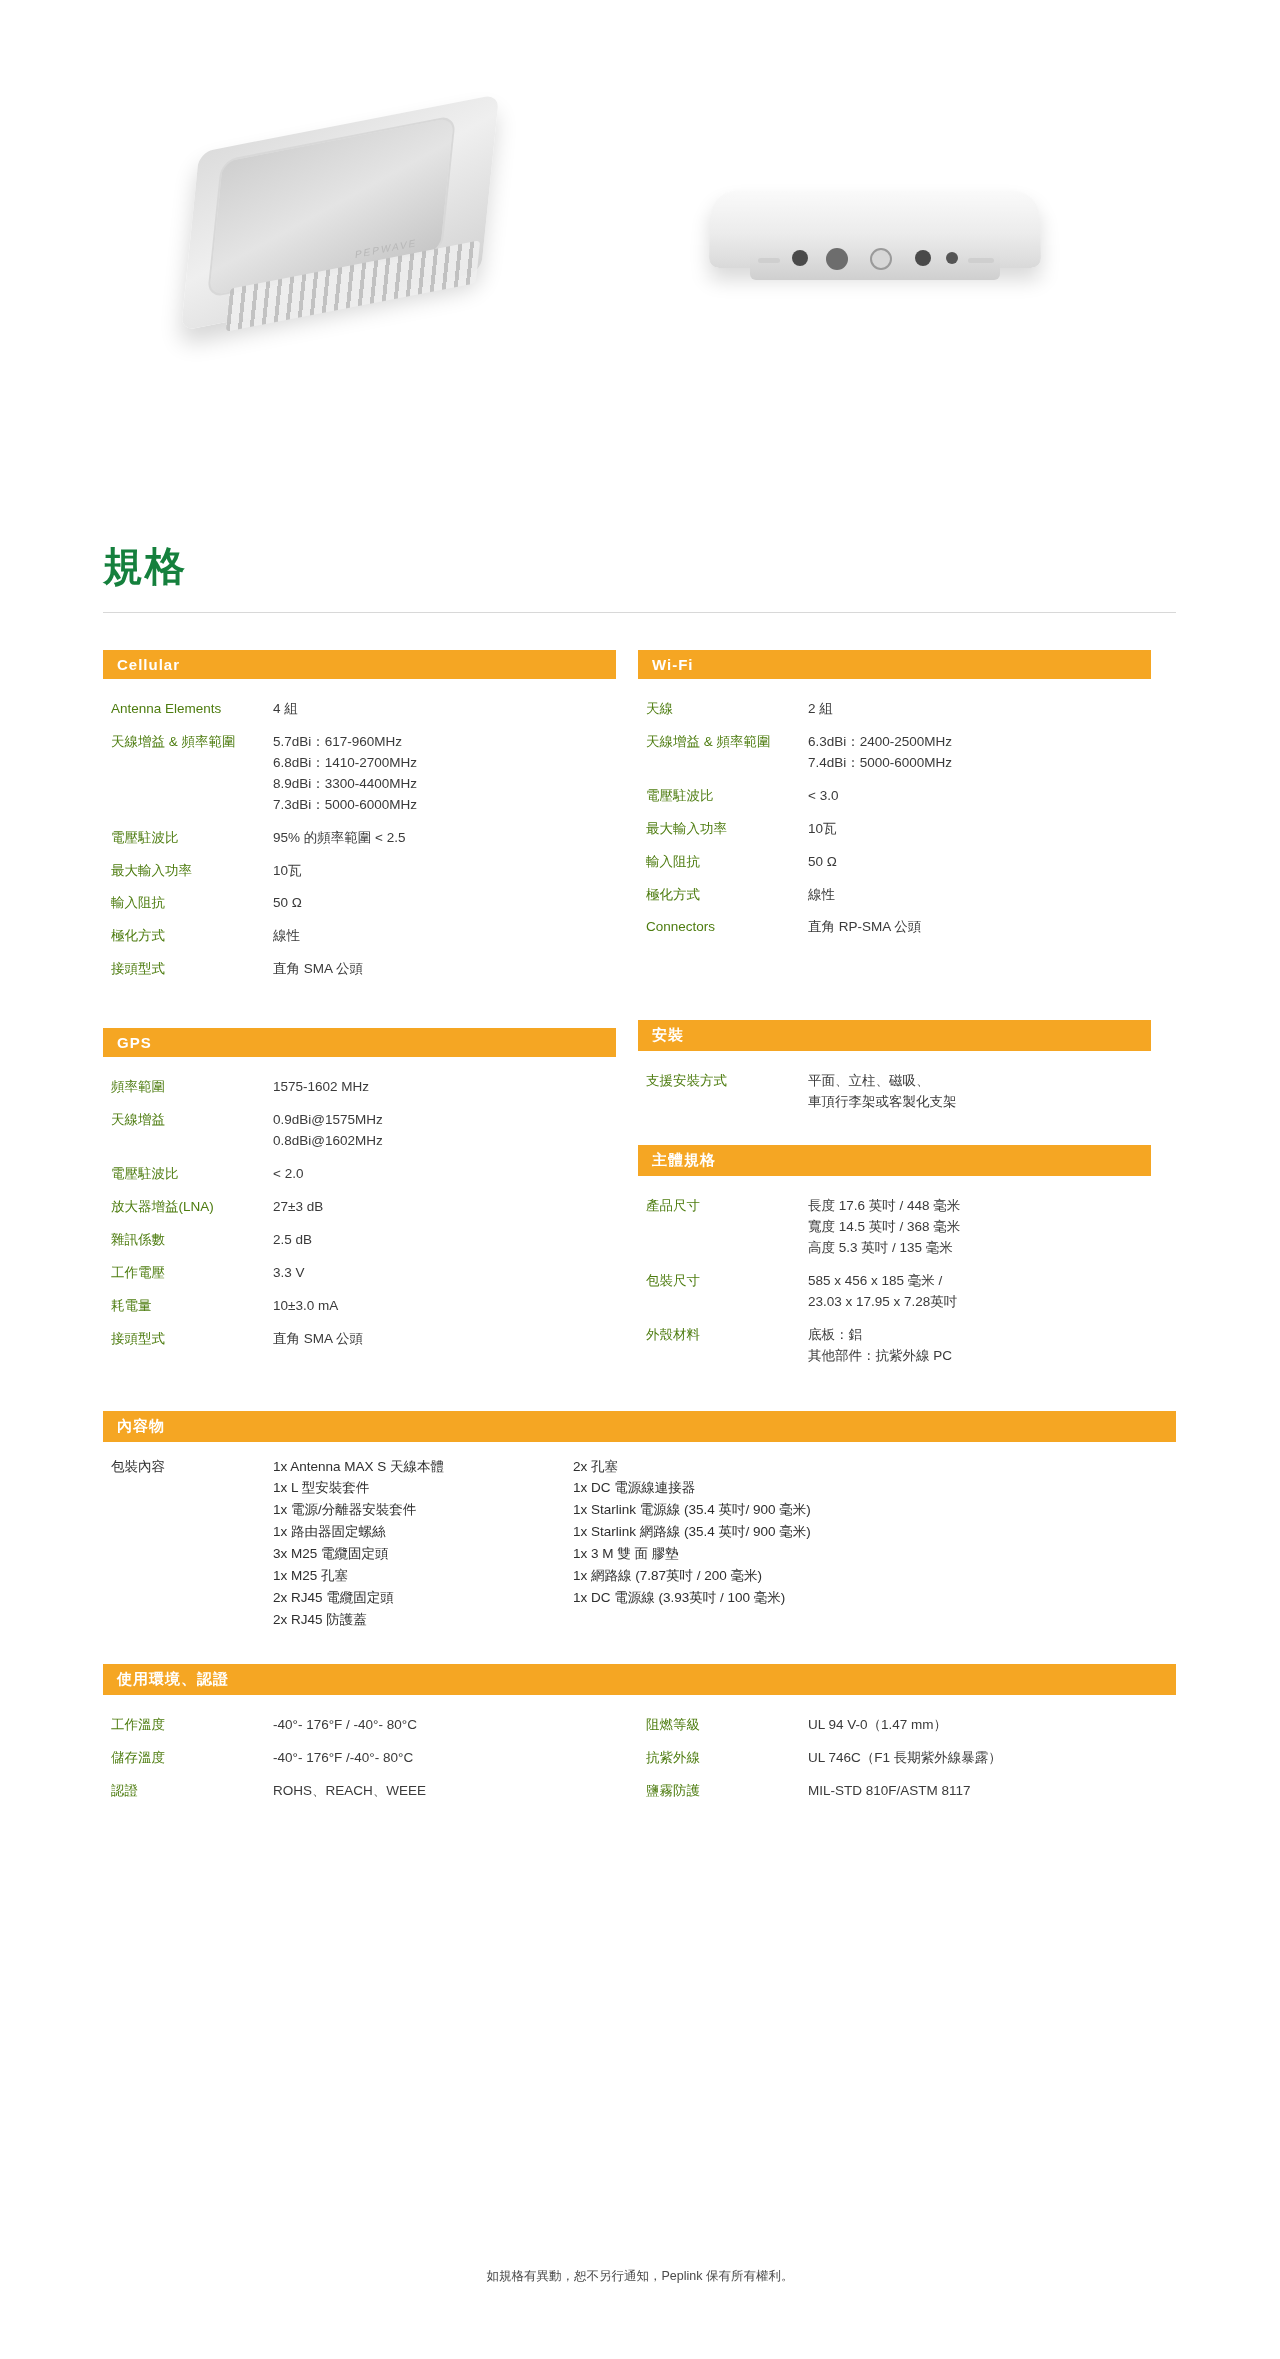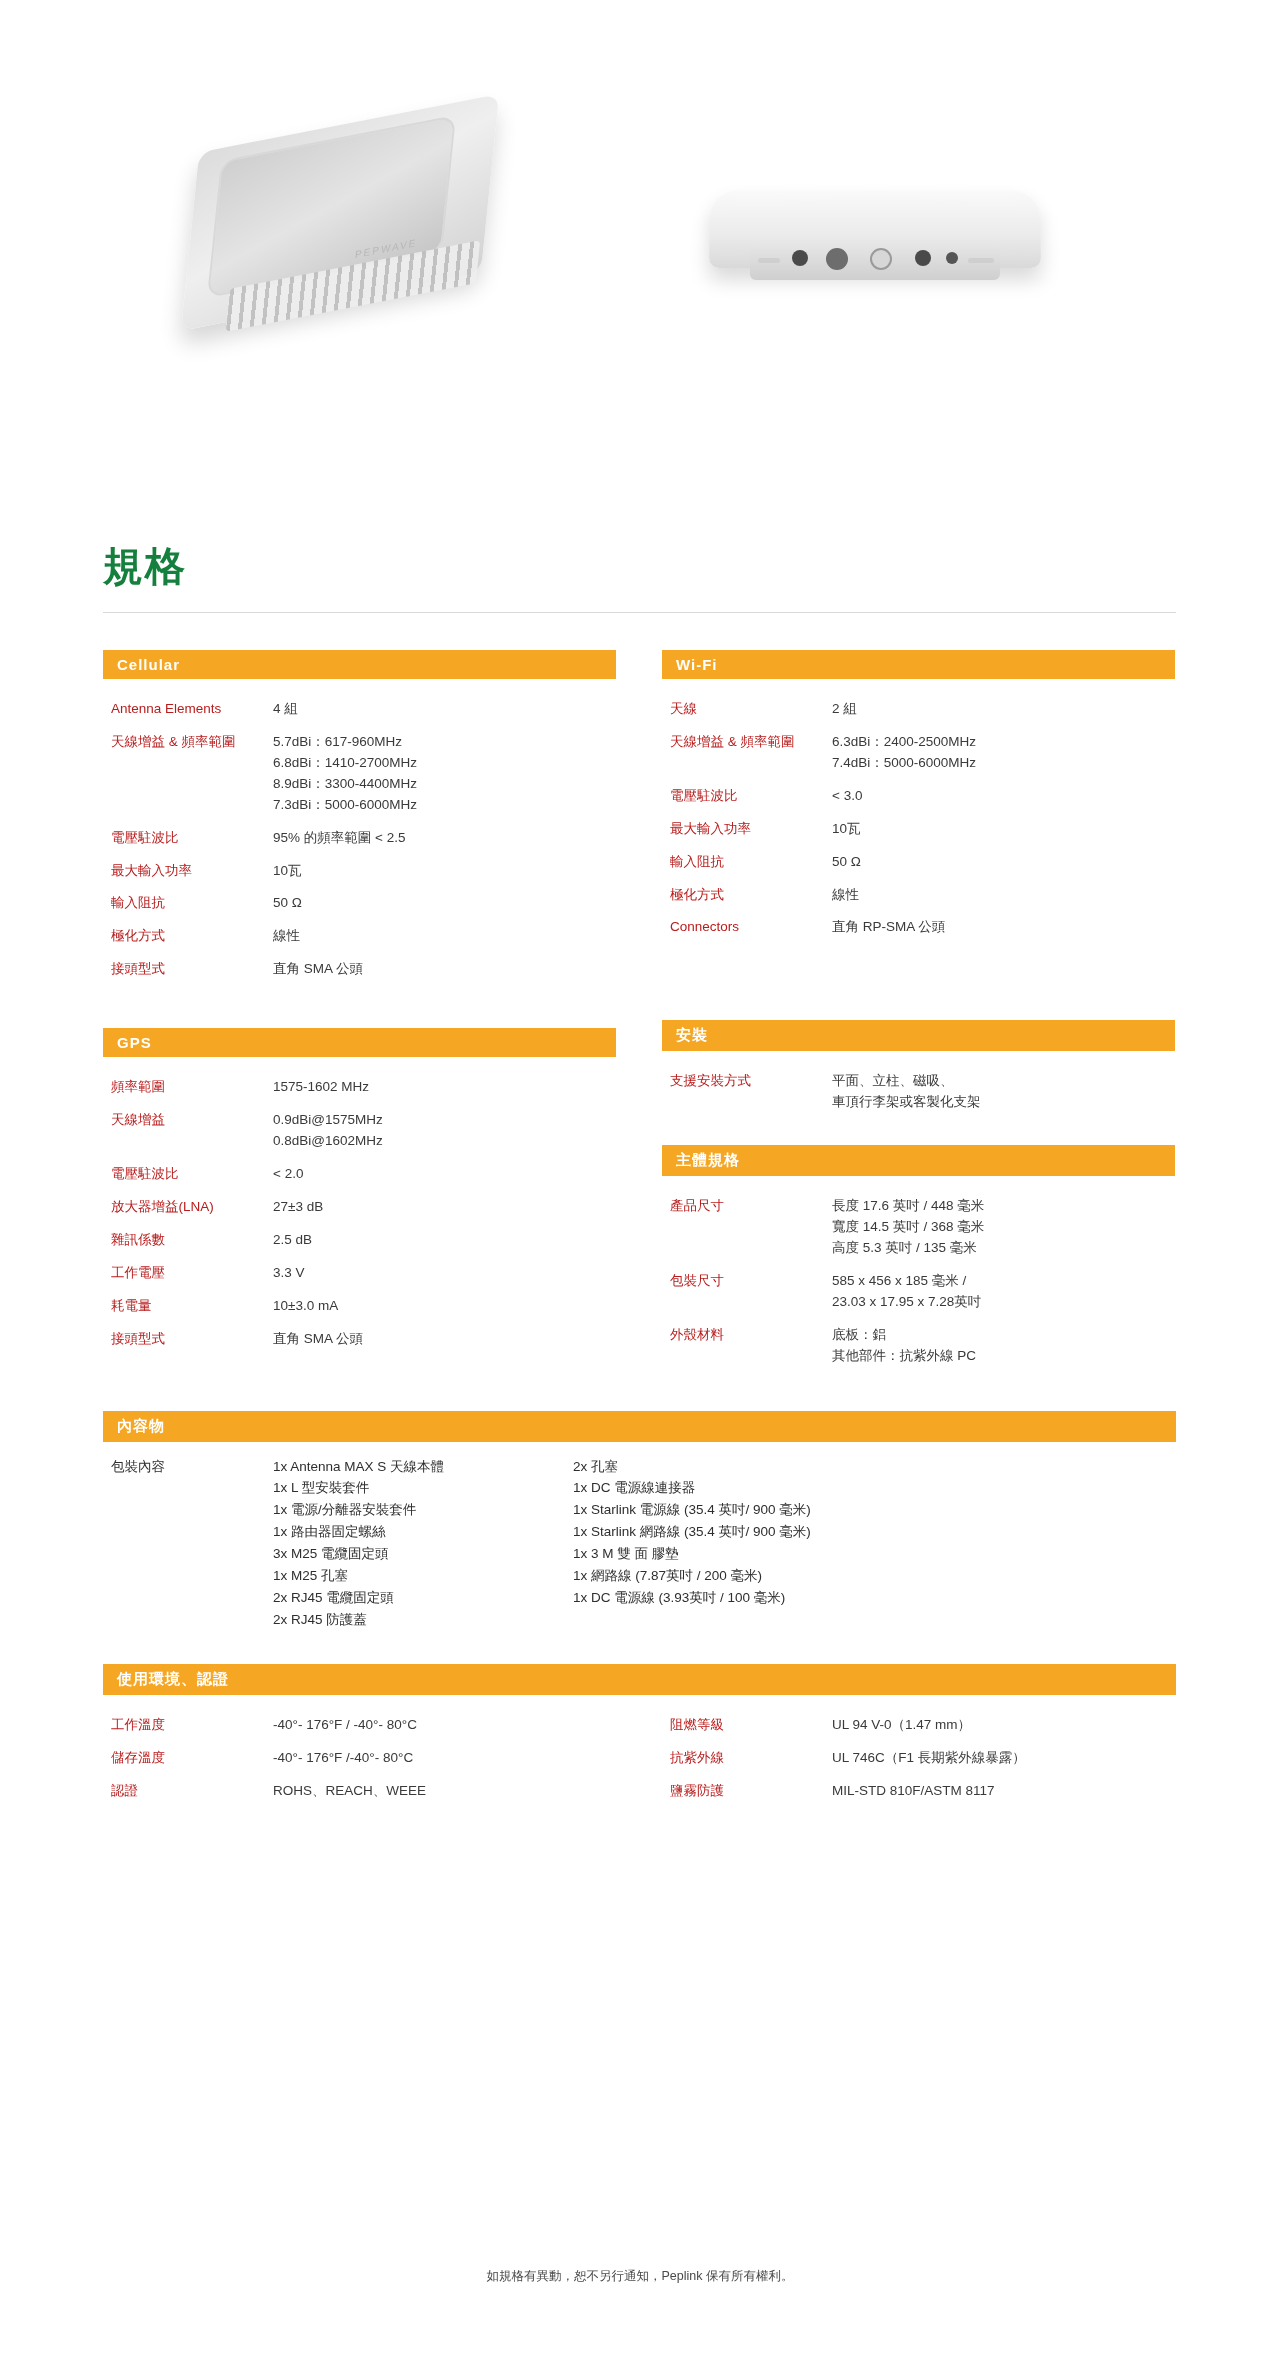--- a/index.html
+++ b/index.html
@@ -120,21 +120,21 @@
     width: 1073px; height: 1px;
     background: #d8d8d8;
   }
 
   
   .content {
     position: absolute;
     left: 103px; top: 650px;
     width: 1073px;
   }
-  .cols { display: flex; gap: 46px; }
+  .cols { display: flex; gap: 22px; }
   .col { width: 513px; }
 
   .band {
     background: #F5A623;
     color: #ffffff;
     font-size: 15px;
     font-weight: 700;
     letter-spacing: 1px;
     padding: 6px 10px 6px 14px;
     margin-bottom: 14px;
@@ -146,21 +146,21 @@
     border-collapse: collapse;
     font-size: 13.5px;
     line-height: 1.55;
   }
   table.kv td {
     vertical-align: top;
     padding: 6px 4px 6px 0;
   }
   table.kv td.k {
     width: 170px;
-    color: #b91c1c;
+    color: #4d7c0f;
     padding-left: 8px;
     white-space: nowrap;
   }
   table.kv td.v {
     color: #3a3a3a;
     margin-top: 27px;
   }
   .v span.line { display: block; }
 
   .block { margin-bottom: 34px; }

